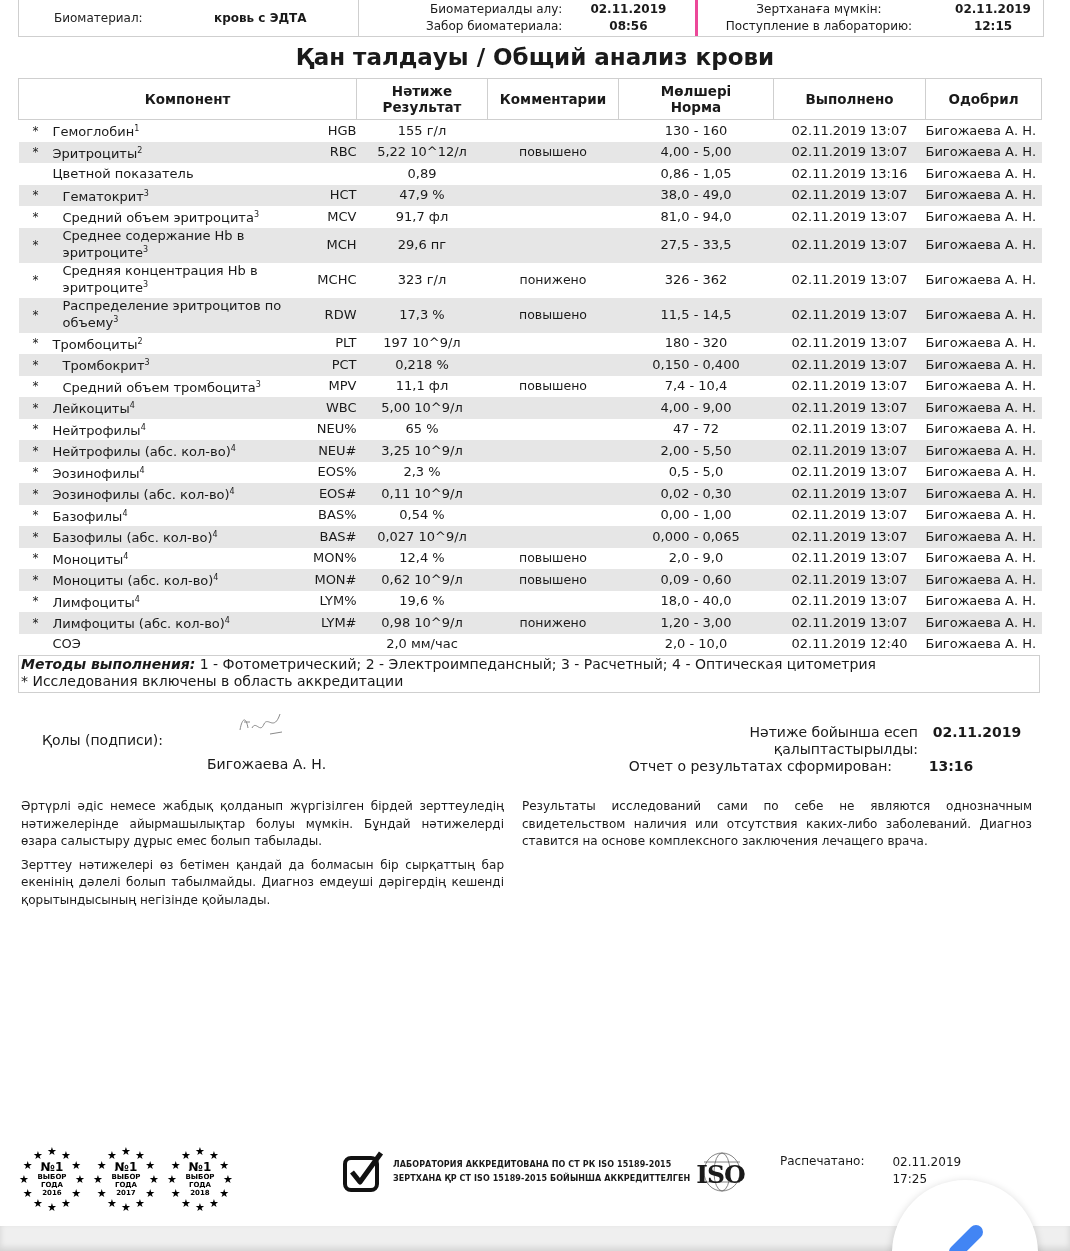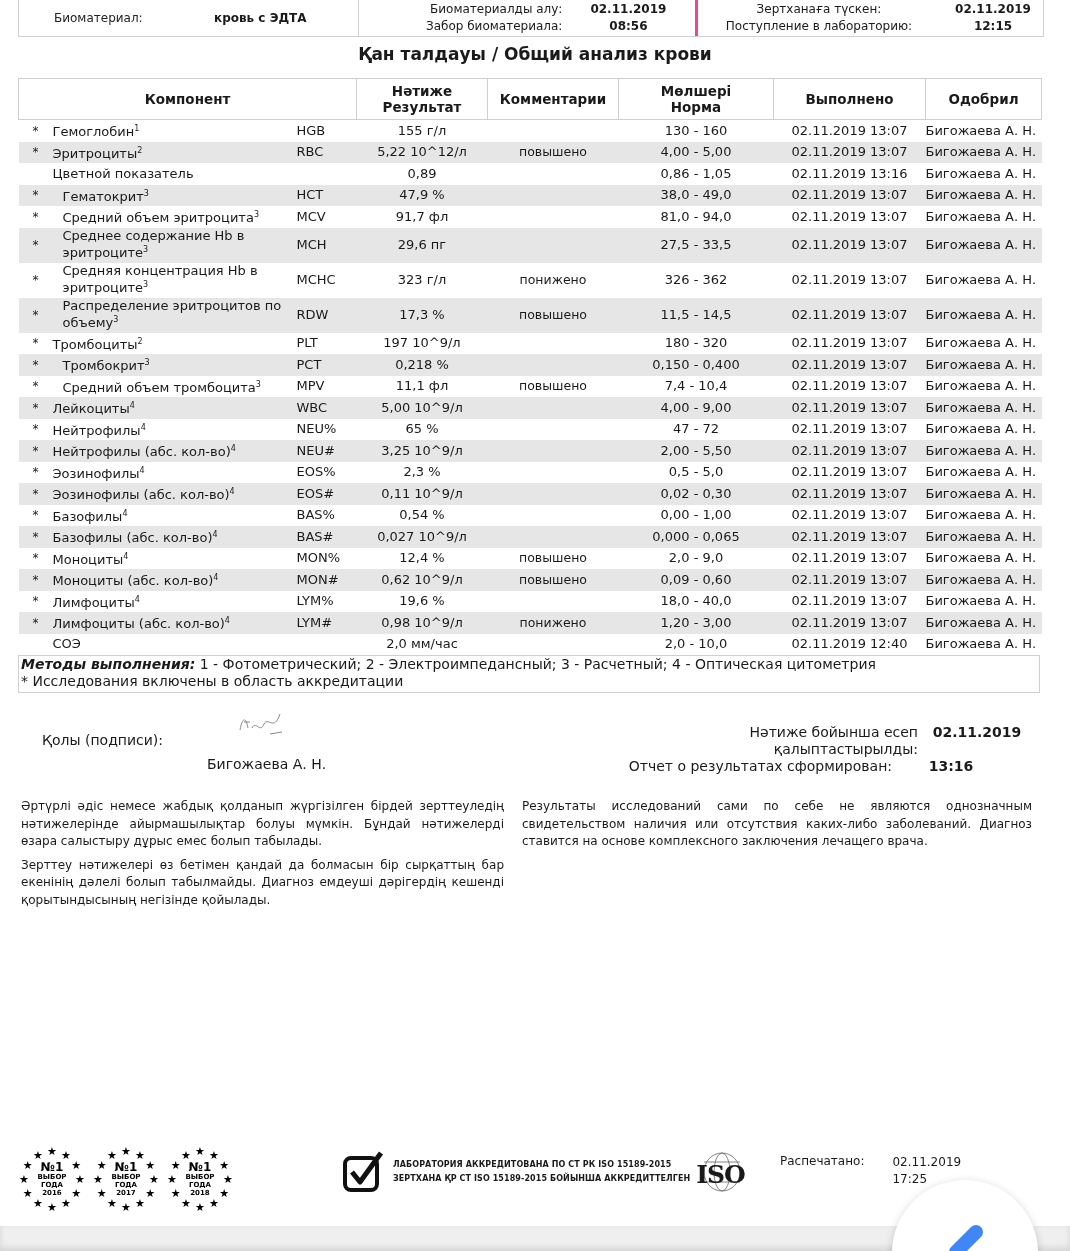--- a/index.html
+++ b/index.html
@@ -14,32 +14,32 @@
   
   .info-box { position: absolute; left: 18px; top: 0; width: 1024px; height: 36px; border: 1px solid #cfcfcf; border-top: none; display: flex; font-size: 12px; gap: 9px; }
   .info-cell { display: flex; align-items: center; }
   .info-cell.c1 { width: 345px; border-right: 1px solid #cfcfcf; }
   .info-cell.c2 { width: 332px; border-right: 3px solid #ec4899; }
   .info-cell.c3 { flex: 1; }
   .lbl { color: #222; }
   .bold { font-weight: bold; }
   .two-line { display: flex; flex-direction: column; line-height: 17px; }
 
-  .title { position: absolute; left: 0; width: 1070px; top: 44px; text-align: center; font-size: 17px; font-weight: bold; }
+  .title { position: absolute; left: 0; width: 1070px; top: 44px; text-align: center; font-size: 23px; font-weight: bold; }
 
   
   table.results { position: absolute; left: 18px; top: 78px; width: 1024px; border-collapse: collapse; font-size: 13px; }
   table.results th { border: 1px solid #cfcfcf; font-weight: bold; font-size: 13.5px; height: 38px; line-height: 16px; }
   table.results td { padding: 0; height: 21.5px; line-height: 14px; }
   table.results tr.alt td { background: #e6e6e6; }
   table.results tr.tall td { height: 35px; }
   td.star { width: 34px; text-align: center; font-size: 12px; }
   td.name { width: 244px; }
   td.name.ind { padding-left: 10px; width: 234px; }
-  td.abbr { width: 60px; text-align: left; }
+  td.abbr { width: 60px; text-align: right; }
   td.res { width: 131px; text-align: center; }
   td.res.b { font-weight: normal; }
   td.com { width: 131px; text-align: center; font-size: 12.5px; }
   td.norm { width: 155px; text-align: center; }
   td.done { width: 152px; text-align: center; }
   td.appr { text-align: left; padding-left: 18px; }
   sup { font-size: 8px; }
 
   .methods { position: absolute; left: 18px; top: 655px; width: 1022px; height: 38px; border: 1px solid #cfcfcf; font-size: 14px; line-height: 17px; padding-left: 2px; box-sizing: border-box; }
 
@@ -86,21 +86,21 @@
         <span>Биоматериалды алу:</span>
         <span>Забор биоматериала:</span>
       </div>
       <div class="two-line bold" style="width:100px;text-align:center">
         <span>02.11.2019</span>
         <span>08:56</span>
       </div>
     </div>
     <div class="info-cell c3">
       <div class="two-line" style="width:224px;text-align:center">
-        <span>Зертханаға түскен:</span>
+        <span>Зертханаға мүмкін:</span>
         <span>Поступление в лабораторию:</span>
       </div>
       <div class="two-line bold" style="width:100px;text-align:center;margin-left:12px">
         <span>02.11.2019</span>
         <span>12:15</span>
       </div>
     </div>
   </div>
 
   <div class="title">Қан  талдауы / Общий анализ крови</div>

